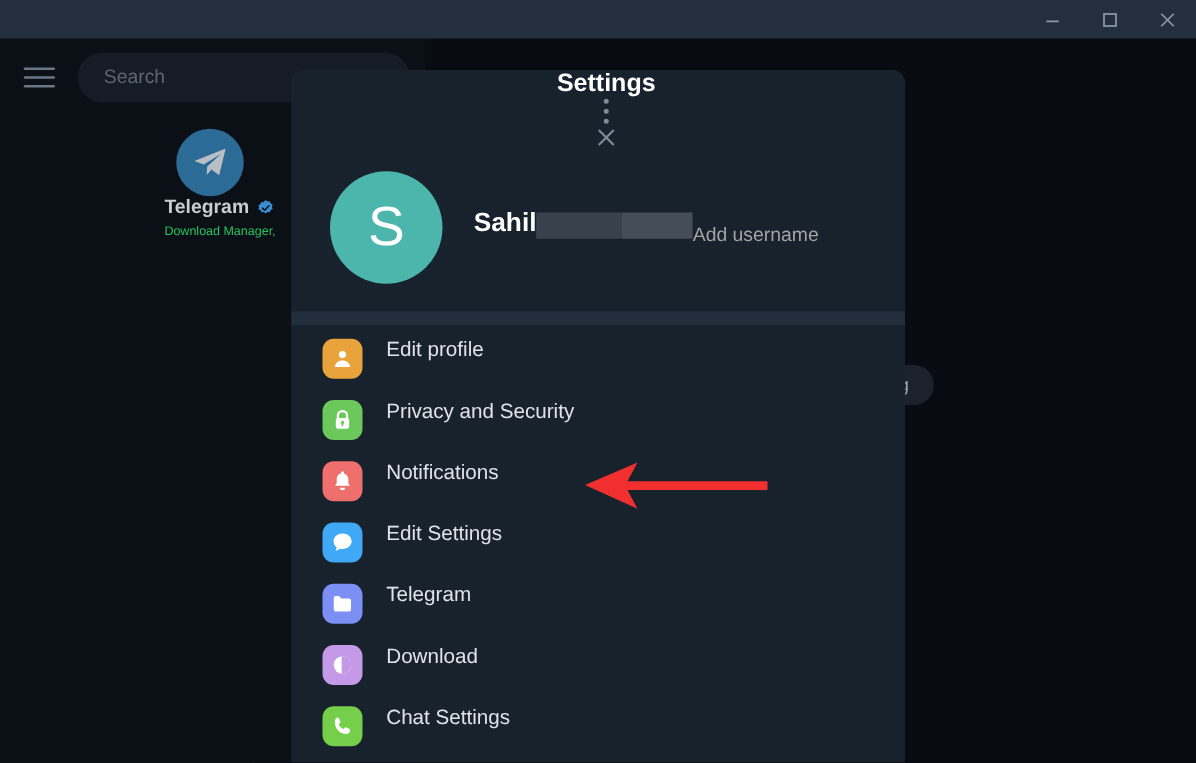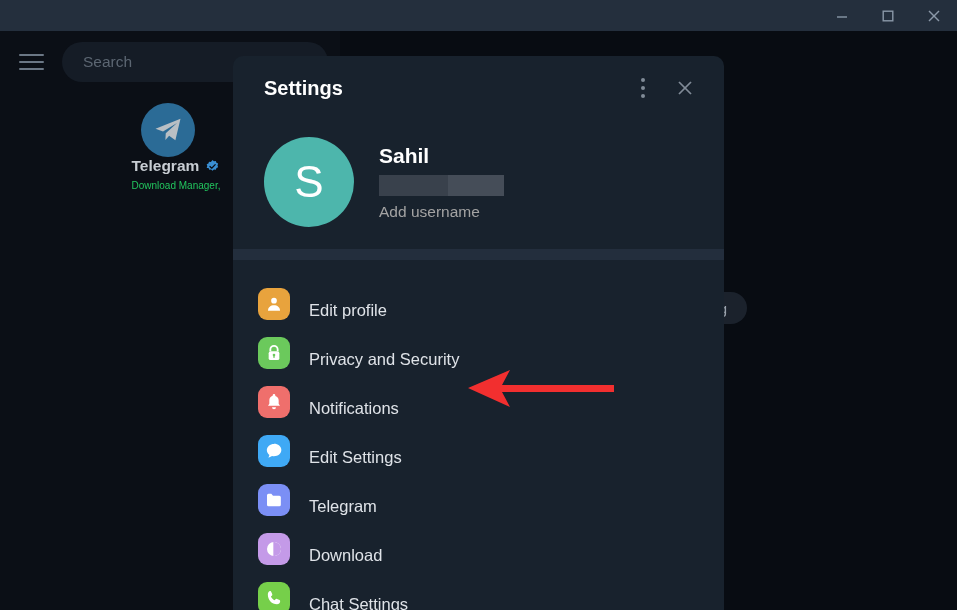--- a/index.html
+++ b/index.html
@@ -157,20 +157,21 @@
     background: #18222d;
     border-radius: 10px 10px 0 0;
     overflow: hidden;
   }
   .dialog-header {
     height: 64px;
     display: flex;
     align-items: center;
     padding: 0 18px 0 31px;
     box-sizing: border-box;
+    flex-direction: column;
   }
   .dialog-title {
     color: #ffffff;
     font-size: 20px;
     font-weight: bold;
     flex: 1;
   }
   .hdr-icon {
     width: 42px;
     height: 42px;
@@ -205,21 +206,21 @@
     border-radius: 50%;
     background: #4db6ac;
     flex: 0 0 90px;
     display: flex;
     align-items: center;
     justify-content: center;
     color: #ffffff;
     font-size: 44px;
     margin-right: 25px;
   }
-  .profile-info { display: flex; flex-direction: column; }
+  .profile-info { display: flex; flex-direction: row; align-items: flex-end; }
   .profile-name {
     color: #ffffff;
     font-size: 21px;
     font-weight: bold;
     margin-bottom: 7px;
   }
   .redacted {
     width: 125px;
     height: 21px;
     background: linear-gradient(90deg,#39414c 0%, #39414c 55%, #454d58 55%, #454d58 100%);
@@ -231,21 +232,21 @@
   }
 
   .divider {
     height: 11px;
     background: #232e3d;
   }
 
   .menu { padding-top: 11px; }
   .menu-item {
     display: flex;
-    align-items: flex-end;
+    align-items: flex-start;
     height: 49px;
     padding-left: 25px;
   }
   .menu-icon {
     width: 32px;
     height: 32px;
     border-radius: 9px;
     flex: 0 0 32px;
     display: flex;
     align-items: center;

